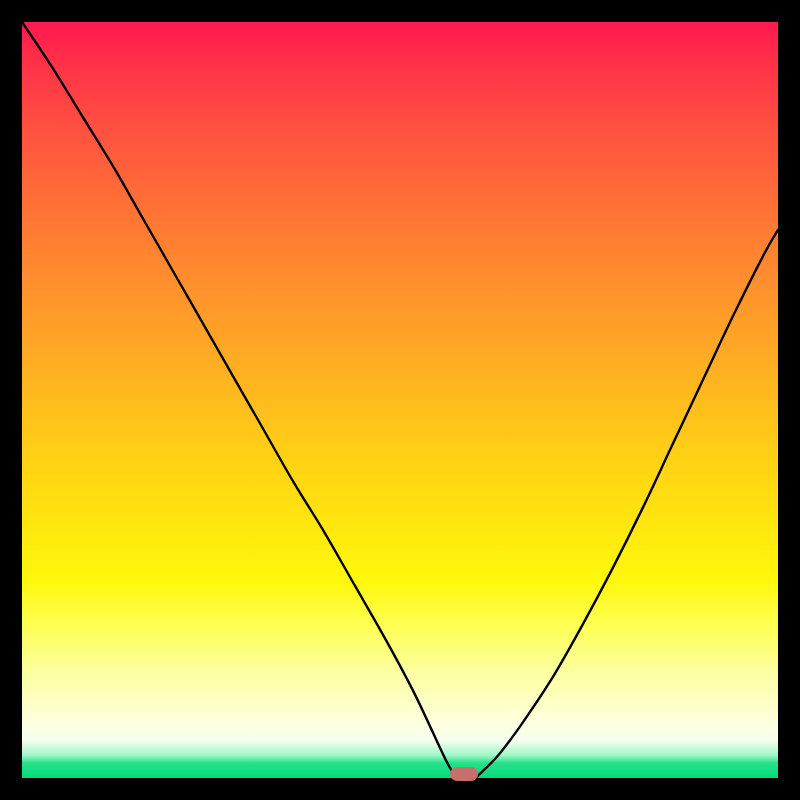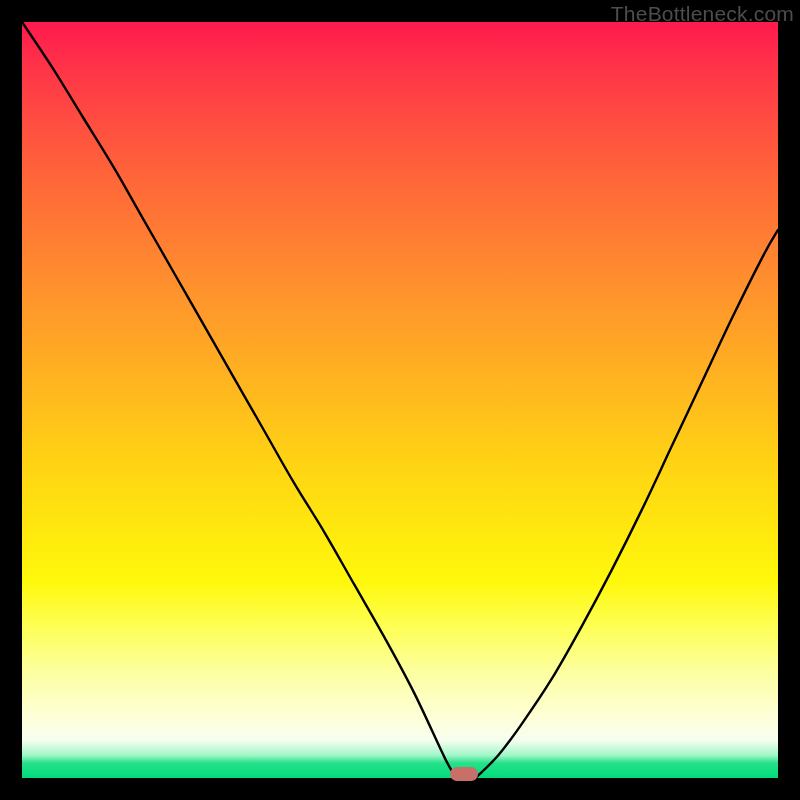--- a/index.html
+++ b/index.html
@@ -70,21 +70,20 @@
     height: 14px;
     border-radius: 7px;
     z-index: 5;
   }
 </style>
 </head>
 <body>
 
 <div class="frame">
 
-  <div class="watermark">TheBottleneck.com</div>
 
   <div class="plot">
 
     <svg class="curves" viewBox="0 0 756 756" preserveAspectRatio="none">
       <path id="left-curve-path" fill="none" stroke="#000" stroke-width="2.4" stroke-linecap="round" d="M 0.00 0.00 C 5.44 8.16, 19.35 28.35, 30.24 45.36 C 41.13 62.37, 49.59 76.81, 60.48 94.50 C 71.37 112.19, 79.83 125.27, 90.72 143.64 C 101.61 162.01, 110.07 177.51, 120.96 196.56 C 131.85 215.61, 140.31 230.43, 151.20 249.48 C 162.09 268.53, 170.55 283.35, 181.44 302.40 C 192.33 321.45, 200.79 336.27, 211.68 355.32 C 222.57 374.37, 231.03 389.19, 241.92 408.24 C 252.81 427.29, 261.27 442.79, 272.16 461.16 C 283.05 479.53, 291.51 491.93, 302.40 510.30 C 313.29 528.67, 321.75 544.17, 332.64 563.22 C 343.53 582.27, 351.99 596.41, 362.88 616.14 C 373.77 635.87, 382.23 651.07, 393.12 672.84 C 404.01 694.61, 415.88 722.13, 423.36 737.10 C 430.84 752.07, 432.66 752.60, 434.70 756.00"></path>
       <path id="right-curve-path" fill="none" stroke="#000" stroke-width="2.4" stroke-linecap="round" d="M 453.60 756.00 C 457.68 751.92, 468.12 742.85, 476.28 733.32 C 484.44 723.79, 489.43 716.69, 498.96 703.08 C 508.49 689.47, 518.31 675.41, 529.20 657.72 C 540.09 640.03, 548.55 624.53, 559.44 604.80 C 570.33 585.07, 578.79 569.19, 589.68 548.10 C 600.57 527.01, 609.03 510.07, 619.92 487.62 C 630.81 465.17, 639.27 446.49, 650.16 423.36 C 661.05 400.23, 669.51 382.23, 680.40 359.10 C 691.29 335.97, 699.75 317.29, 710.64 294.84 C 721.53 272.39, 732.72 250.01, 740.88 234.36 C 749.04 218.71, 753.28 212.66, 756.00 207.90"></path>
     </svg>
 
     <div class="marker" id="optimal-marker" style="left: 428.26px; top: 745.22px; background: rgb(199, 112, 105);"></div>
 

